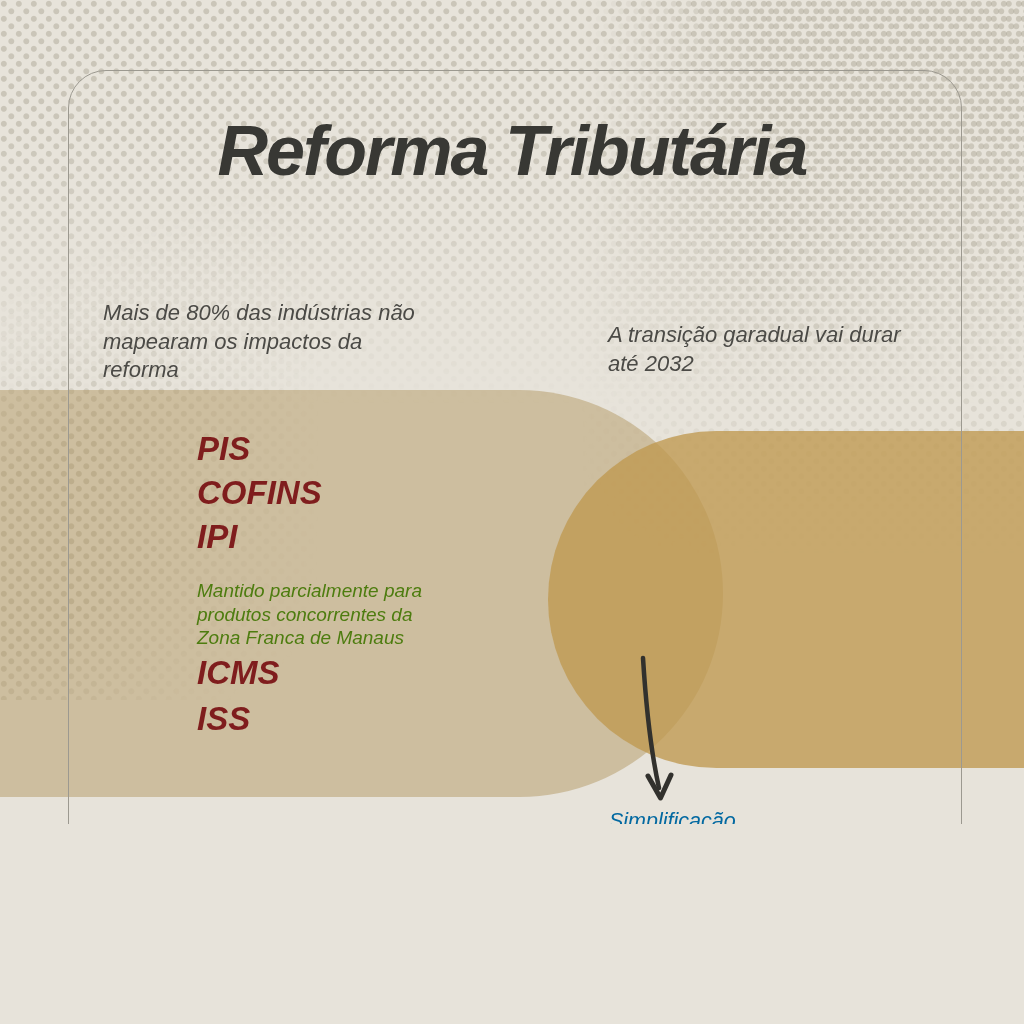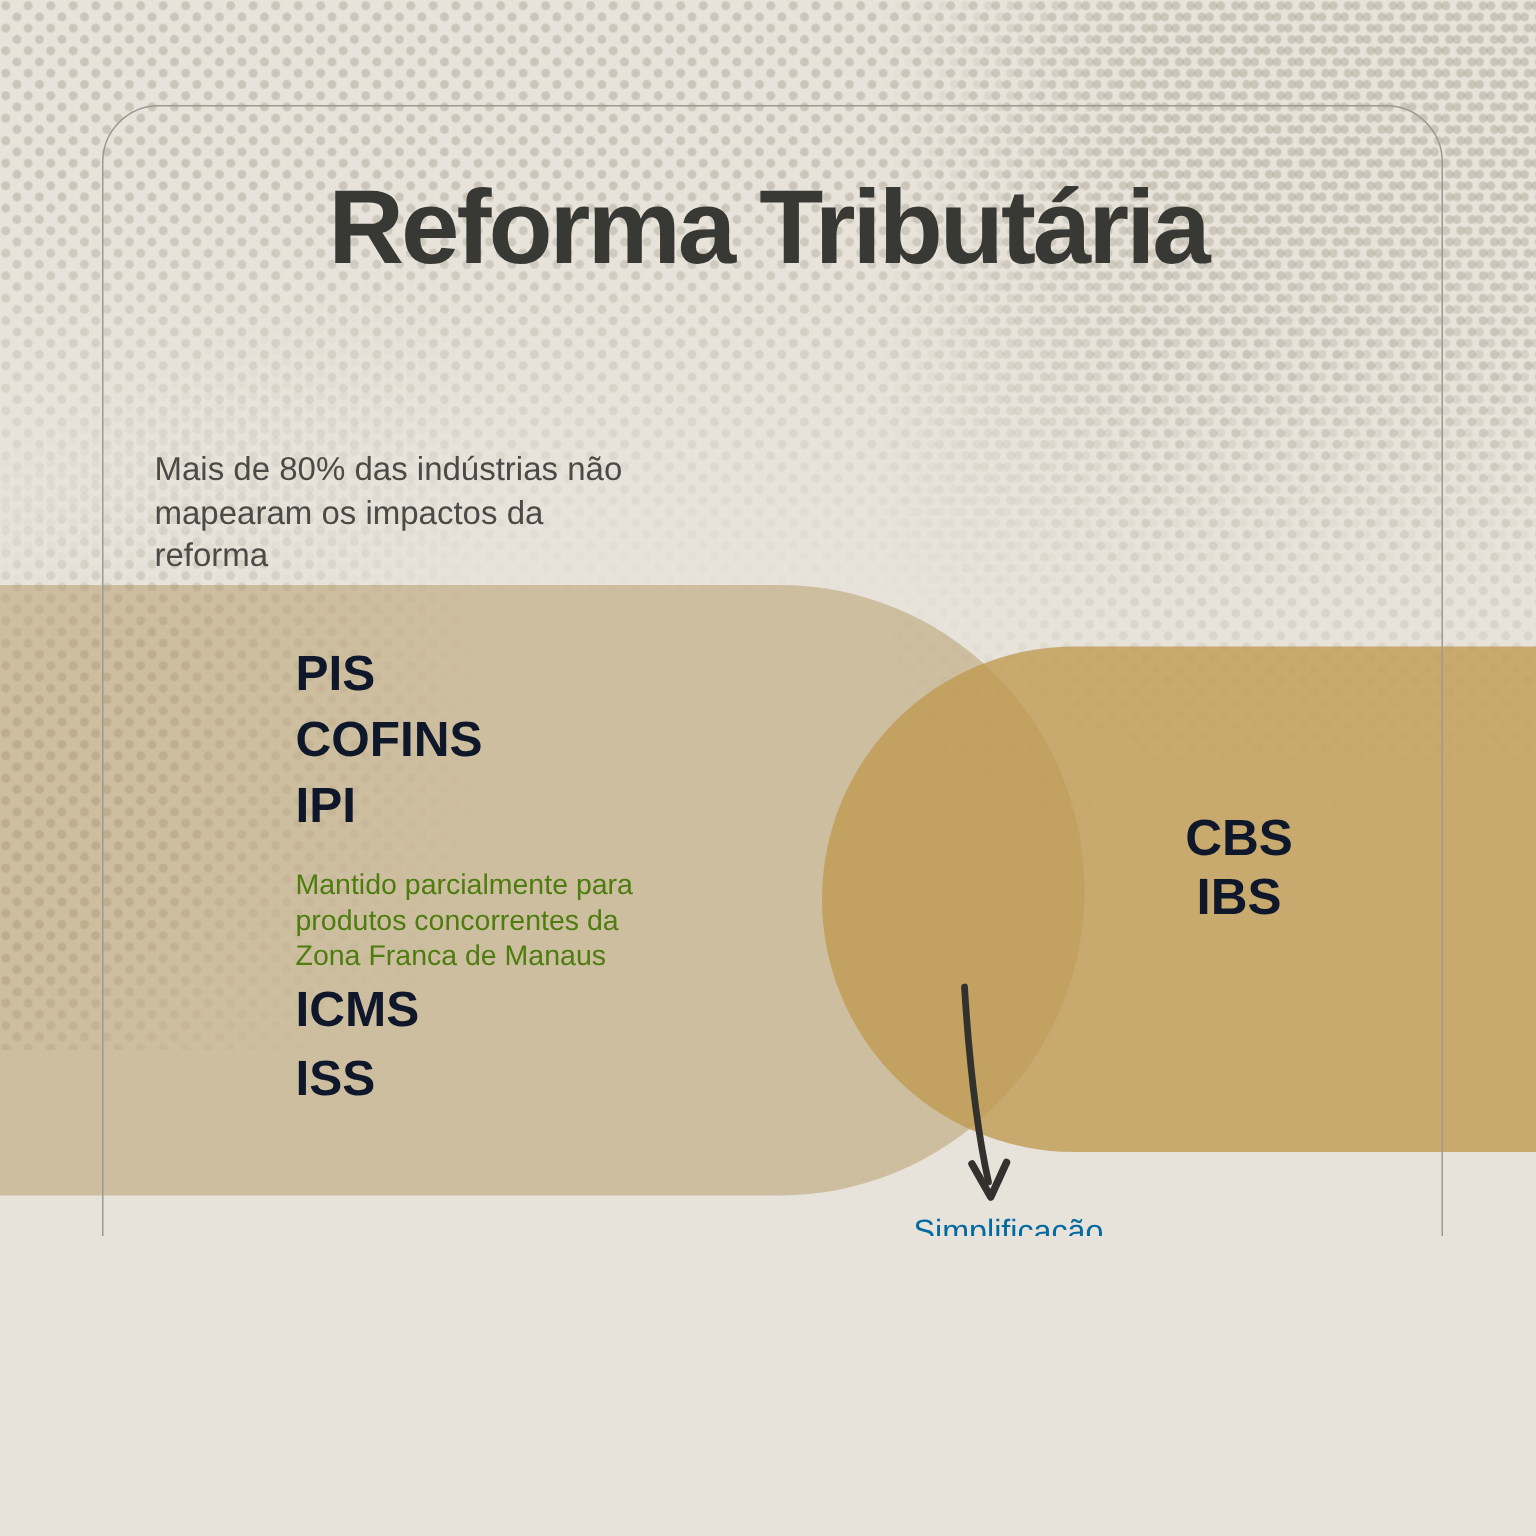--- a/index.html
+++ b/index.html
@@ -1,17 +1,17 @@
 <!DOCTYPE html>
 <html><head>
 <meta charset="utf-8">
 <style>
   html,body{margin:0;padding:0;background:#e7e3da;}
   .canvas{position:relative;width:1024px;height:824px;background:#e7e3da;overflow:hidden;
-          font-family:"Liberation Sans",sans-serif;}
+          font-family:"Liberation Sans",sans-serif;font-style:italic;}
   
   .dotwrap{position:absolute;z-index:1;pointer-events:none;}
   .dotfill{position:absolute;inset:0;
     background-image:
       radial-gradient(circle at 3.8px 3.8px, rgba(148,142,122,.34) 2.5px, transparent 3.4px),
       radial-gradient(circle at 11.3px 11.3px, rgba(148,142,122,.34) 2.5px, transparent 3.4px);
     background-size:15px 15px;}
   .dots-top{left:0;top:0;width:1024px;height:470px;
     -webkit-mask-image:linear-gradient(to bottom,#000 0%,#000 28%,transparent 86%);
             mask-image:linear-gradient(to bottom,#000 0%,#000 28%,transparent 86%);}
@@ -36,21 +36,21 @@
   
   .frame{position:absolute;z-index:3;left:68px;top:70px;width:892px;height:880px;
     border:1.5px solid #9c9990;border-radius:38px;}
   
   .txt{position:absolute;z-index:4;margin:0;}
   .title{left:0;right:0;top:112px;text-align:center;font-size:70px;font-weight:700;
     letter-spacing:-2px;color:#383834;line-height:1.12;}
   .fact{font-size:22px;line-height:28.5px;color:#4b4a46;white-space:pre-line;}
   .fact-left{left:103px;top:299px;}
   .fact-right{left:608px;top:321px;}
-  .tax-group{font-weight:700;color:#0f172a;white-space:pre-line;}
+  .tax-group{font-weight:700;color:#7f1d1d;white-space:pre-line;}
   .g-federal{left:197px;top:427px;font-size:33px;line-height:44px;}
   .note{left:197px;top:579px;width:260px;font-size:19px;line-height:23.5px;
     color:#4d7c0f;white-space:pre-line;}
   .g-state{left:197px;top:650px;font-size:33px;line-height:46px;}
   .g-new{left:746px;top:540px;width:160px;text-align:center;font-size:34px;line-height:39px;}
   .arrow-label{left:609px;top:809px;font-size:21.5px;line-height:25.5px;color:#0369a1;white-space:pre-line;}
   .i-mark{left:500px;top:899px;width:24px;text-align:center;font-size:45px;font-weight:600;
     color:#2f2e2b;line-height:1;}
   .arrow-svg{position:absolute;z-index:4;left:0;top:0;pointer-events:none;}
 </style>
@@ -72,32 +72,32 @@
   <div class="band band-light"></div>
   <div class="band band-dark"></div>
 
   <div class="frame"></div>
 
   <h1 class="txt title">Reforma Tributária</h1>
 
   <p class="txt fact fact-left">Mais de 80% das indústrias não
 mapearam os impactos da
 reforma</p>
+  <p class="txt fact fact-right">A transição garadual vai durar
+até 2032</p>
 
   <div class="txt tax-group g-federal">PIS
 COFINS
 IPI</div>
   <p class="txt note">Mantido parcialmente para
 produtos concorrentes da
 Zona Franca de Manaus</p>
   <div class="txt tax-group g-state">ICMS
 ISS</div>
 
-  <div class="txt tax-group g-new">CBS
-IBS</div>
 
   <svg class="arrow-svg" width="1024" height="1024" viewBox="0 0 1024 1024" fill="none">
     <path d="M643,658 C646,706 651,752 659,788" stroke="#32312d" stroke-width="4.5" stroke-linecap="round"></path>
     <path d="M648,776 L660.5,798 L671,775" stroke="#32312d" stroke-width="5" stroke-linecap="round" stroke-linejoin="round" fill="none"></path>
   </svg>
 
   <p class="txt arrow-label">Simplificação
 e unificação</p>
 
   <div class="txt i-mark">I</div>

